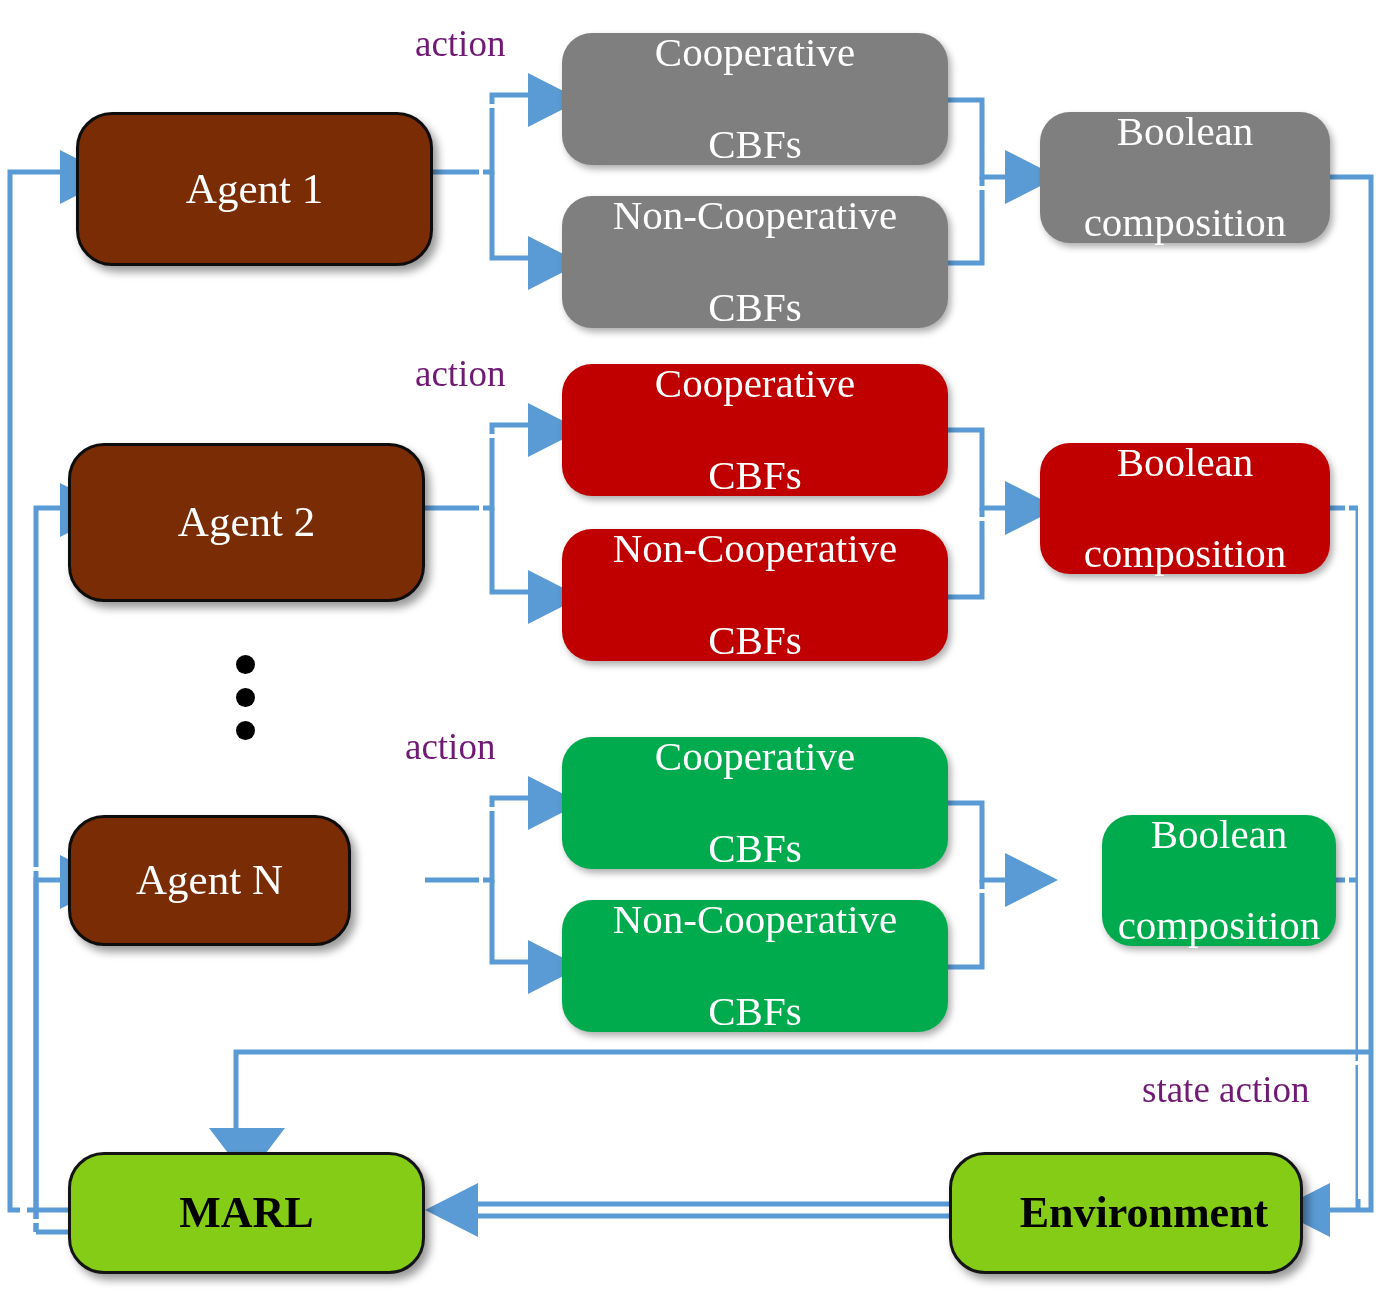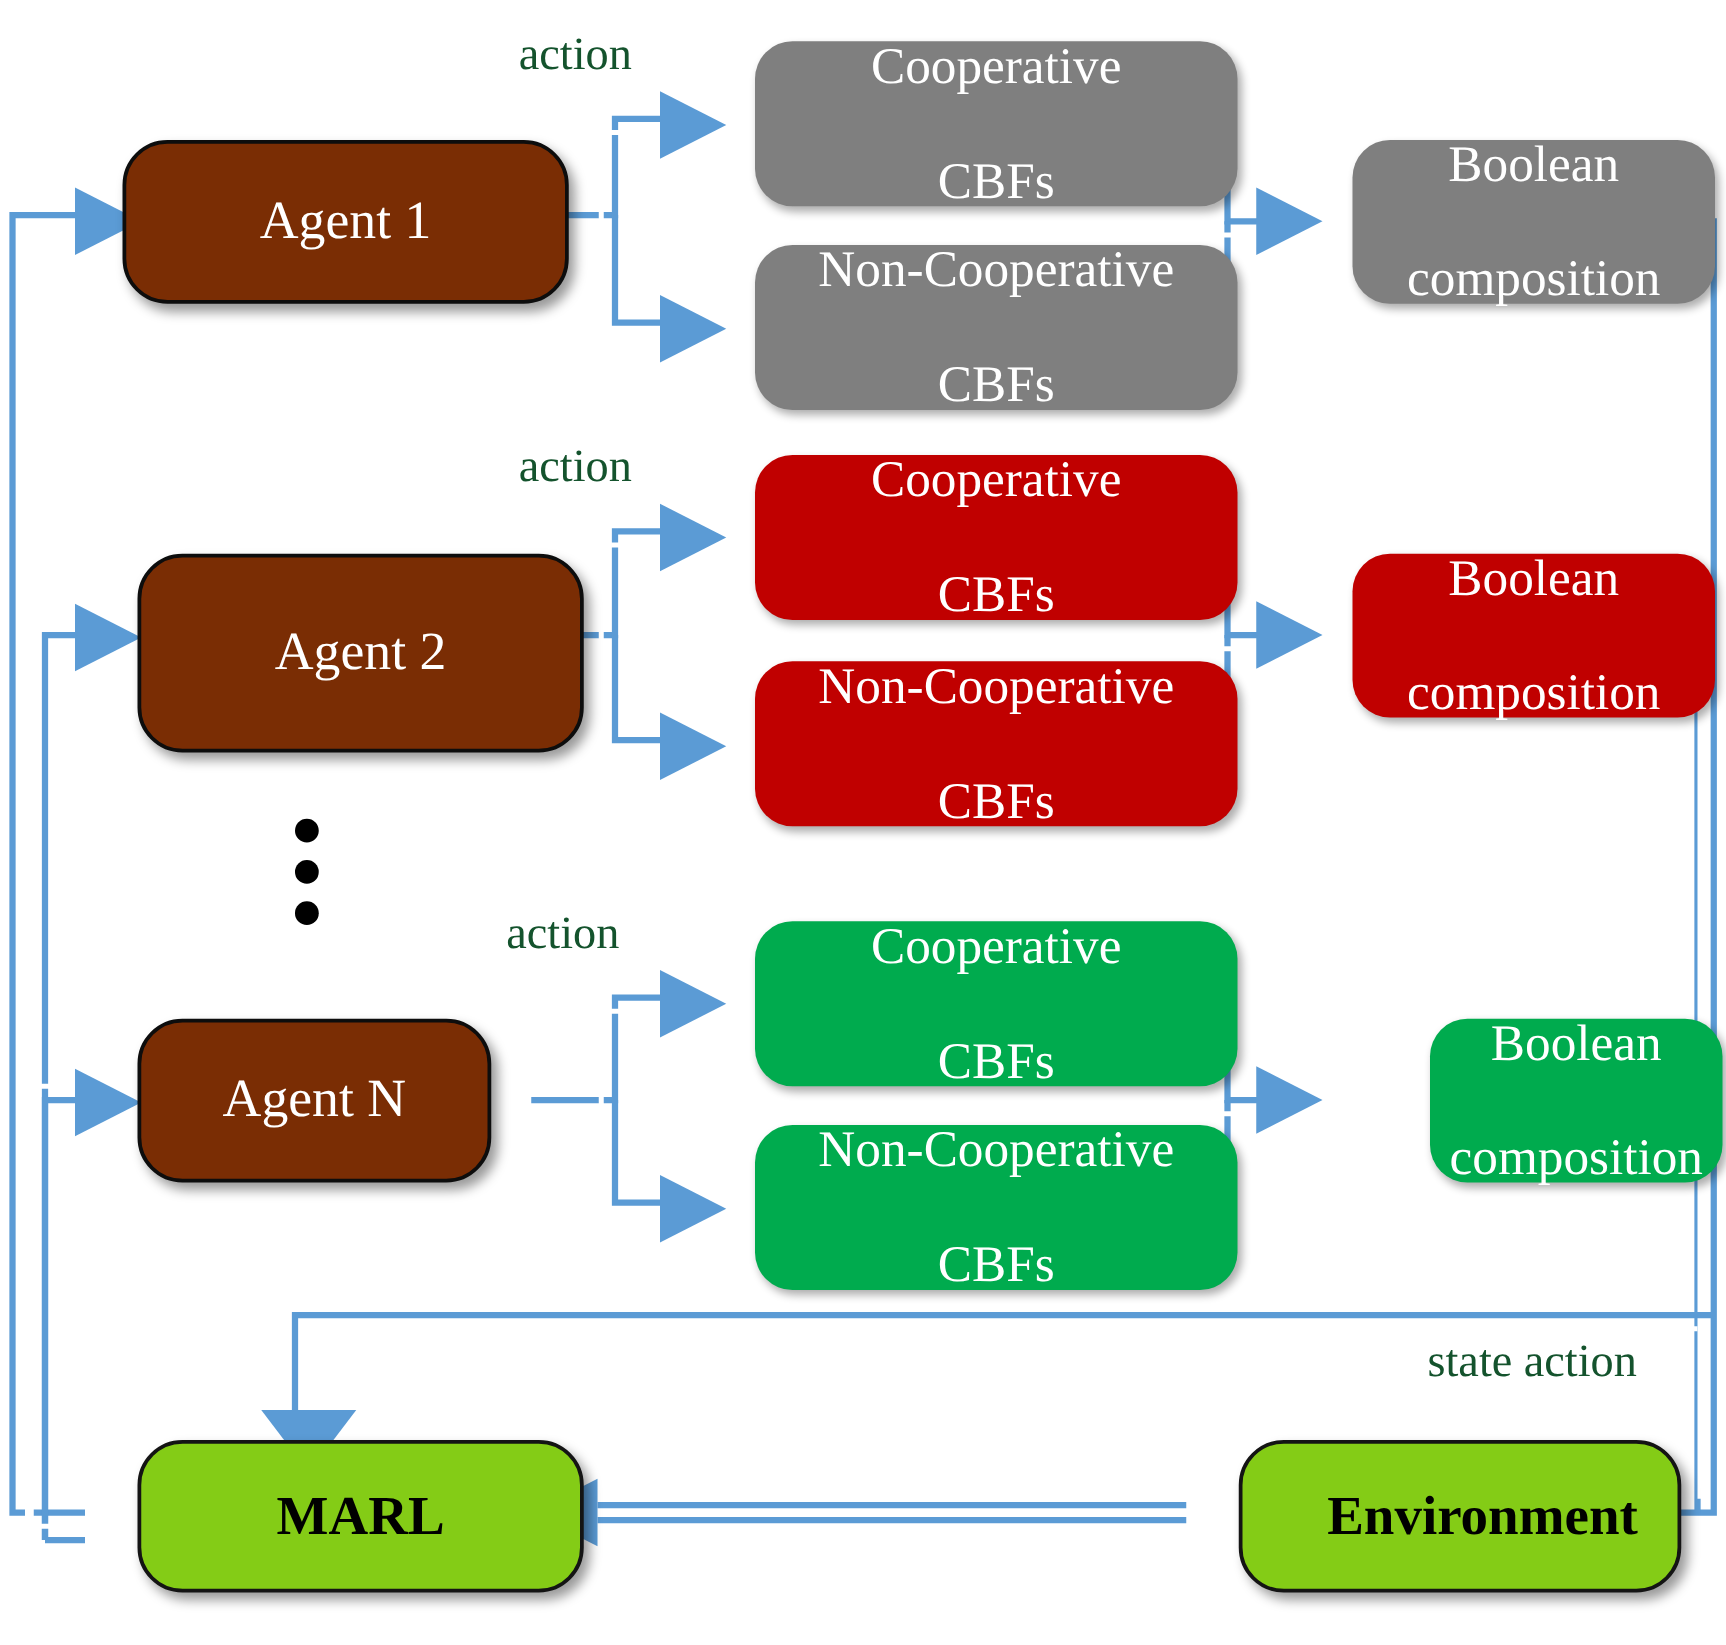--- a/index.html
+++ b/index.html
@@ -1,40 +1,40 @@
 <!DOCTYPE html>
 <html><head>
 <meta charset="utf-8">
 <style>
   html,body{margin:0;padding:0;background:#ffffff;}
   #stage{position:relative;width:1381px;height:1316px;background:#ffffff;
          font-family:"Liberation Serif","DejaVu Serif",serif;overflow:hidden;}
   #wires{position:absolute;left:0;top:0;width:1381px;height:1316px;}
 
   .node{position:absolute;box-sizing:border-box;display:flex;align-items:center;
-        justify-content:center;text-align:center;line-height:1.12;margin-left:42px;}
+        justify-content:center;text-align:center;line-height:1.12;}
   .node span{display:block;width:100%;}
 
   
   .blk{border-radius:30px;color:#ffffff;font-size:41px;
        box-shadow:3px 4px 7px rgba(0,0,0,.32);}
   .blk.gray{background:#7f7f7f;}
   .blk.red{background:#c00000;}
   .blk.green{background:#00ab4e;}
 
   
   .agent{border-radius:36px;background:#7a2d04;color:#ffffff;font-size:43px;
          border:3px solid #0d0d0d;box-shadow:5px 6px 9px rgba(0,0,0,.40);}
 
   
   .lite{border-radius:36px;background:#84cc16;color:#000000;font-size:44px;
         font-weight:bold;border:3px solid #141414;
         box-shadow:5px 6px 9px rgba(0,0,0,.40);}
 
-  .lbl{position:absolute;color:#14532d;font-size:37px;white-space:nowrap;}
+  .lbl{position:absolute;color:#701a75;font-size:37px;white-space:nowrap;}
 
   .dots{position:absolute;display:flex;flex-direction:column;align-items:center;
         gap:14px;}
   .dots i{display:block;width:19px;height:19px;border-radius:50%;background:#000;}
 </style>
 </head>
 <body>
 
 <div id="stage">
 
@@ -109,21 +109,21 @@
 
     <path class="w" d="M 1371 1052 L 236 1052 L 236 1140"></path>
     <path class="wi" d="M 1358 1063 L 247 1063 L 247 1140"></path>
     <polygon class="ah" points="209,1128 285,1128 247,1178"></polygon>
 
     <path class="w" d="M 949 1204 L 478 1204"></path>
     <path class="w" d="M 949 1216 L 478 1216"></path>
     <polygon class="ah" points="478,1183 478,1237 425,1210"></polygon>
   </svg>
 
-  <div class="node agent" style="left:56px;top:112px;width:357px;height:131px;">
+  <div class="node agent" style="left:76px;top:112px;width:357px;height:154px;">
     <span>Agent 1</span>
   </div>
 
   <div class="lbl" style="left:415px;top:22px;">action</div>
 
   <div class="node blk gray" style="left:562px;top:33px;width:386px;height:132px;">
     <span>
       <span>Cooperative</span><br>
       <span>CBFs</span>
     </span>

